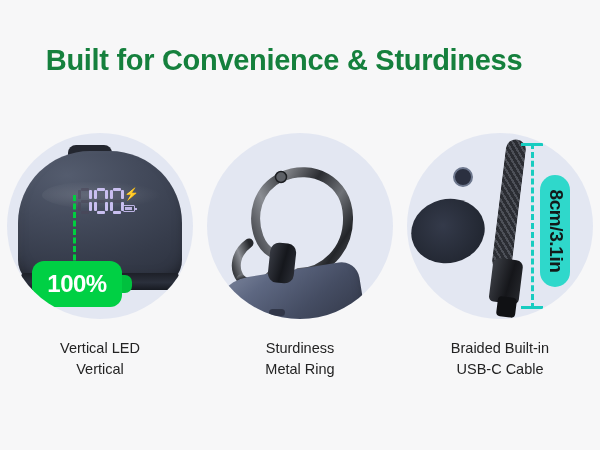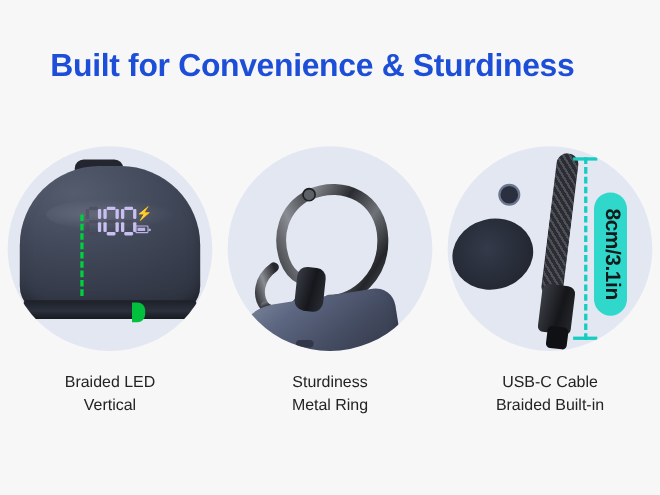--- a/index.html
+++ b/index.html
@@ -22,21 +22,21 @@
 
   
   .title {
     position: absolute;
     top: 44px;
     left: 0;
     width: 568px;
     text-align: center;
     font-size: 29px;
     font-weight: bold;
-    color: #1d4ed8;
+    color: #15803d;
     letter-spacing: -0.3px;
     white-space: nowrap;
   }
 
   
   .panels {
     position: absolute;
     top: 133px;
     left: 0;
     width: 600px;
@@ -390,24 +390,25 @@
             <div class="bolt">⚡</div>
             <div class="bat-ic">
                 <i></i>
               </div>
           </div>
         </div>
         <div class="pb-base"></div>
 
         <div class="dash-v"></div>
         <div class="badge-nub"></div>
+        <div class="badge-green">100%</div>
       </div>
 
       <div class="caption">
-        <span class="ln">Braided LED</span>
+        <span class="ln">Vertical LED</span>
         <span class="ln">Vertical</span>
       </div>
     </div>
 
     <div class="panel">
       <div class="circle">
         <div class="ring-wrap">
           <svg width="186" height="186" viewBox="0 0 186 186">
             <defs>
               <linearGradient id="mtl" x1="0" y1="0" x2="1" y2="1">
@@ -453,19 +454,19 @@
         <div class="mcap top"></div>
         <div class="measure-line"></div>
         <div class="mcap bot"></div>
 
         <div class="badge-cyan">
           <span>8cm/3.1in</span>
         </div>
       </div>
 
       <div class="caption">
+        <span class="ln">Braided Built-in</span>
         <span class="ln">USB-C Cable</span>
-        <span class="ln">Braided Built-in</span>
       </div>
     </div>
 
   </div>
 </div>
 
 </body></html>

